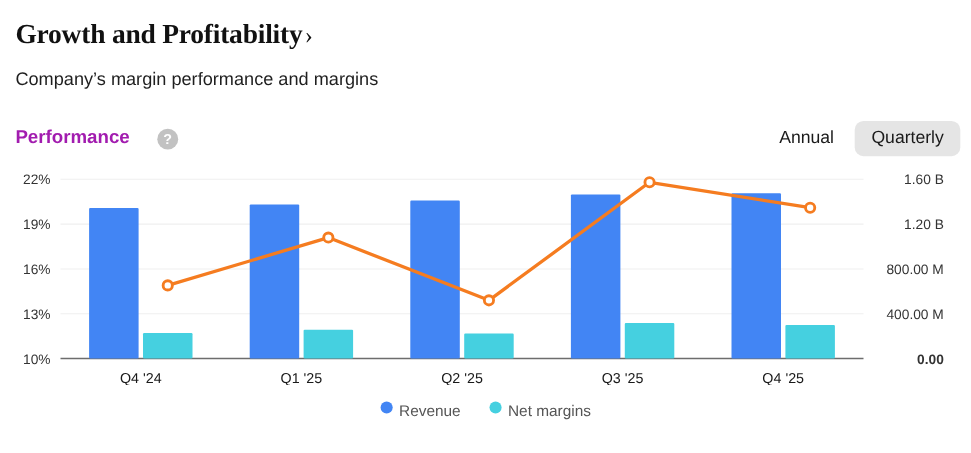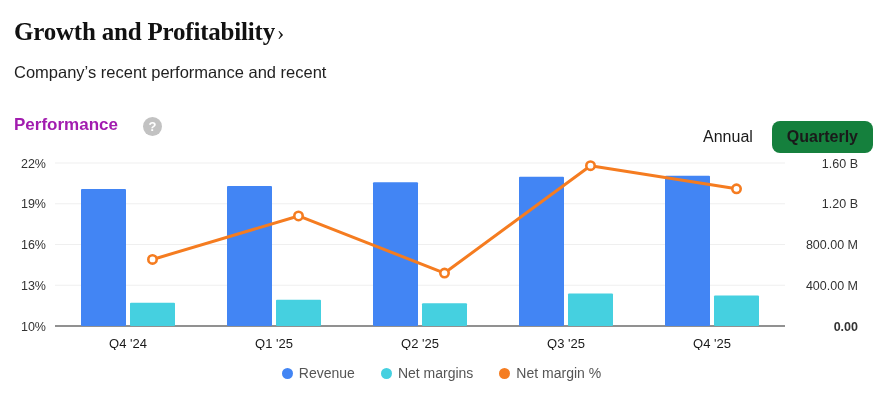--- a/index.html
+++ b/index.html
@@ -57,39 +57,39 @@
     background: #c2c2c2;
     color: #ffffff;
     font-size: 13px;
     font-weight: bold;
     line-height: 19px;
     text-align: center;
     cursor: pointer;
   }
   .toggle-group {
     position: absolute;
-    right: 10px; top: 121px;
+    right: 10px; top: 110px;
     display: flex;
     align-items: center;
     gap: 4px;
   }
   .toggle-btn {
     font-size: 16px;
     padding: 7px 15px;
     border-radius: 8px;
     border: none;
     background: transparent;
     color: #1a1a1a;
     cursor: pointer;
     font-family: "Liberation Sans", sans-serif;
     white-space: nowrap;
   }
   .toggle-btn.active {
-    background: #15803d;
-    font-weight: bold;
+    background: #e5e5e5;
+    font-weight: normal;
   }
 
   
   .chart-area {
     position: absolute;
     left: 0; top: 150px;
     width: 883px; height: 200px;
   }
   .chart-svg { display: block; }
 
@@ -109,42 +109,42 @@
   .legend {
     position: absolute;
     left: 0; right: 0; top: 365px;
     display: flex;
     justify-content: center;
     align-items: center;
     gap: 26px;
   }
   .legend-item {
     display: flex;
-    align-items: center;
+    align-items: flex-start;
     gap: 6px;
     cursor: pointer;
   }
   .legend-dot {
     width: 11px; height: 11px;
     border-radius: 50%;
     display: block;
   }
   .legend-label {
     font-size: 14px;
     color: #555555;
     white-space: nowrap;
   }
 </style>
 </head>
 <body>
 
 <div class="page-title">
   <span>Growth and Profitability</span><span class="chev">›</span>
 </div>
-<div class="page-subtitle">Company’s recent performance and recent</div>
+<div class="page-subtitle">Company’s margin performance and margins</div>
 
 <div class="section-label">Performance</div>
 <div class="help-icon">?</div>
 
 <div class="toggle-group">
   <button class="toggle-btn">Annual</button>
   <button class="toggle-btn active">Quarterly</button>
 </div>
 
 <div class="chart-area">
@@ -190,17 +190,13 @@
 
 <div class="legend">
   <div class="legend-item">
     <span class="legend-dot" id="dot0" style="background: rgb(66, 133, 244);"></span>
     <span class="legend-label">Revenue</span>
   </div>
   <div class="legend-item">
     <span class="legend-dot" id="dot1" style="background: rgb(69, 208, 224);"></span>
     <span class="legend-label">Net margins</span>
   </div>
-  <div class="legend-item">
-    <span class="legend-dot" id="dot2" style="background: rgb(245, 124, 32);"></span>
-    <span class="legend-label">Net margin %</span>
-  </div>
 </div>
 
 </body></html>

